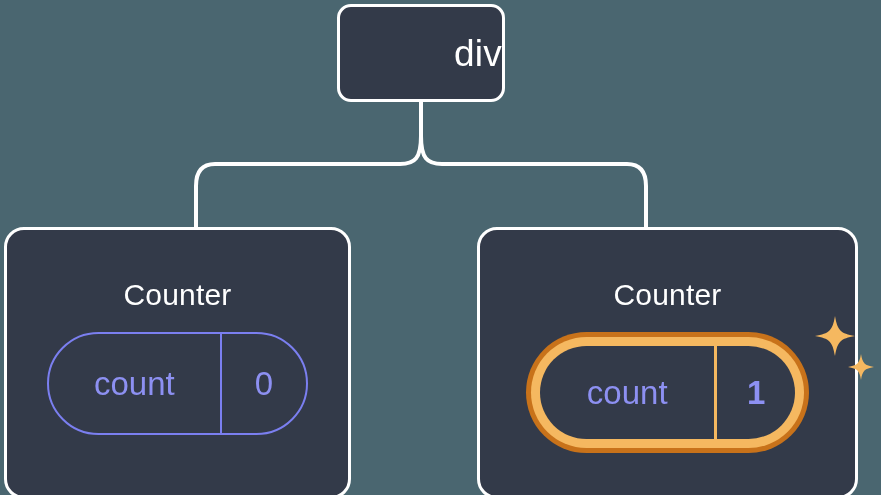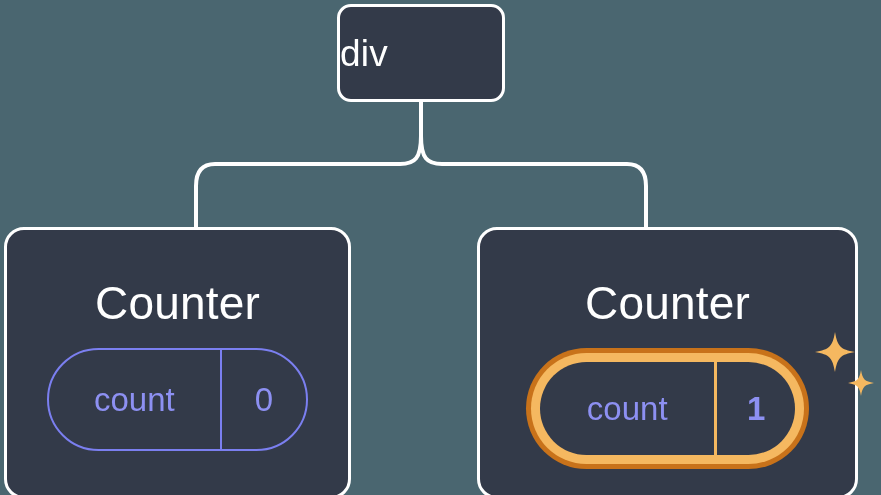--- a/index.html
+++ b/index.html
@@ -41,21 +41,21 @@
 
   
   #node-root {
     left: 337px;
     top: 4px;
     width: 168px;
     height: 98px;
     border-radius: 14px;
     display: flex;
     align-items: center;
-    justify-content: flex-start;
+    justify-content: flex-end;
   }
   .root-label {
     color: #ffffff;
     font-size: 37px;
     font-weight: 400;
     letter-spacing: 0.2px;
     line-height: 1;
   }
 
   
@@ -72,21 +72,21 @@
     height: 272px;
   }
   #node-counter-right {
     left: 477px;
     top: 227px;
     width: 381px;
     height: 272px;
   }
   .counter-title {
     color: #ffffff;
-    font-size: 46px;
+    font-size: 30px;
     font-weight: 400;
     line-height: 1;
     margin-top: 50px;
     letter-spacing: 0.2px;
   }
 
   
   .pill-wrap {
     position: relative;
     margin-top: 22px;

